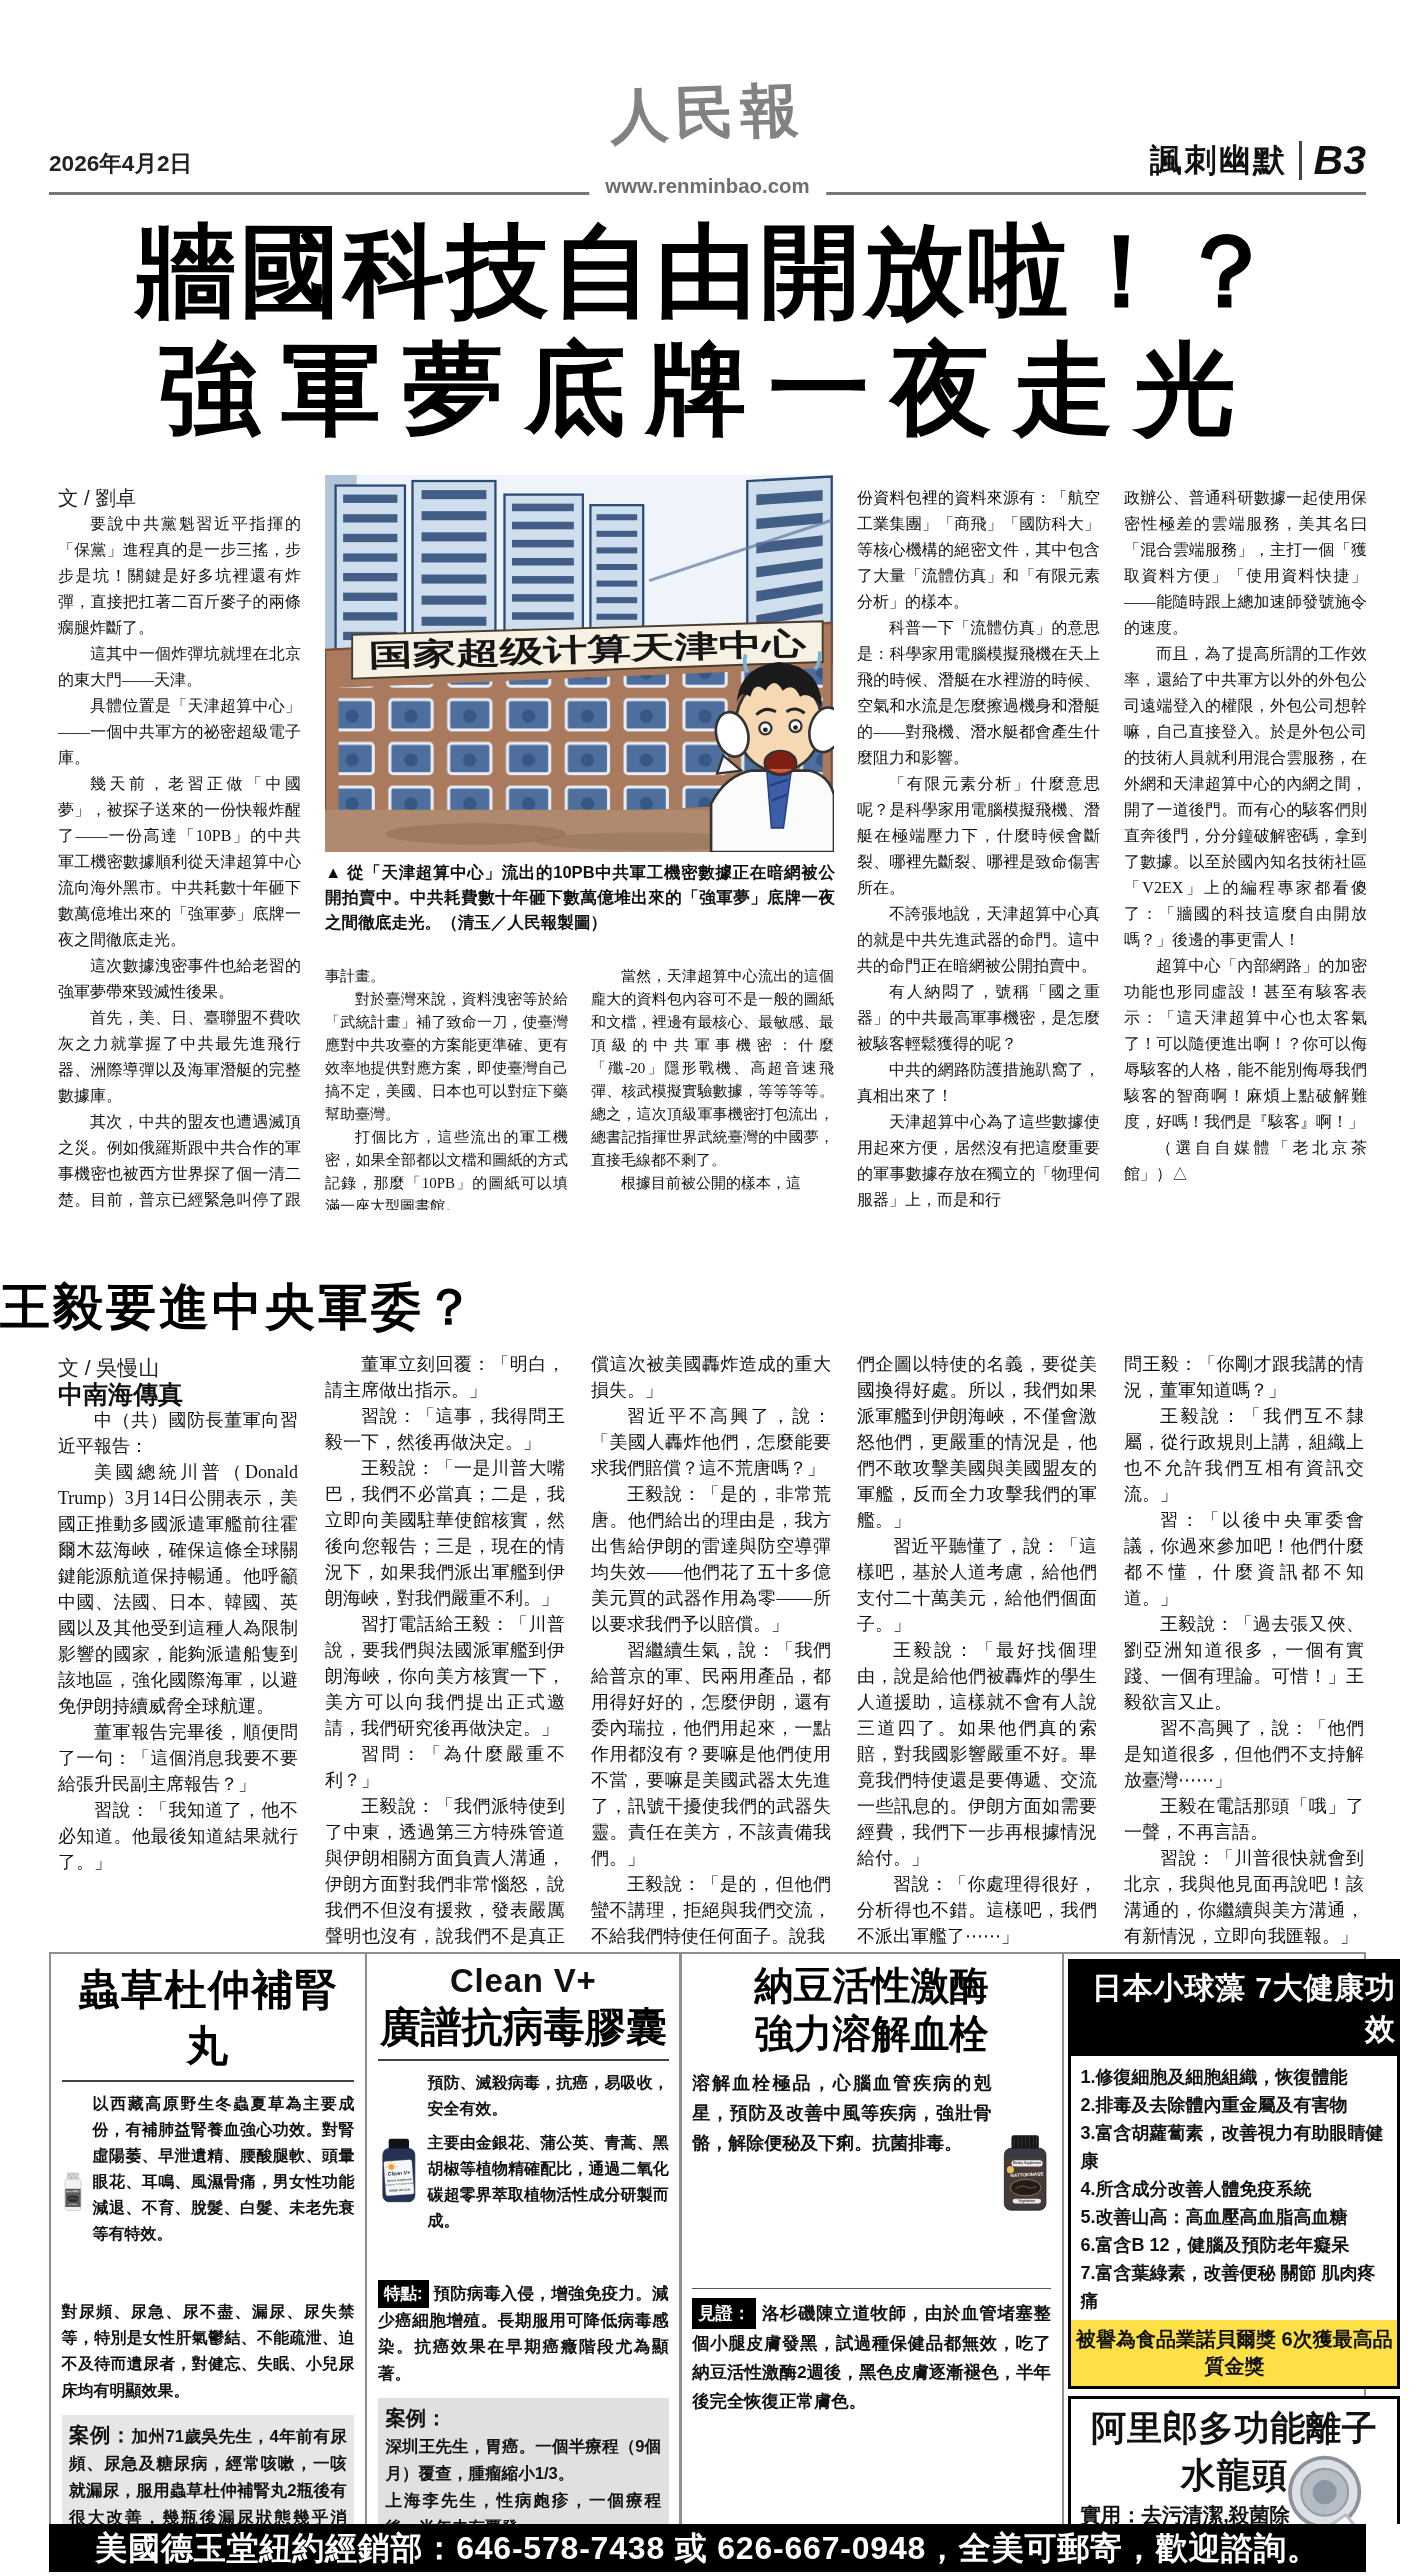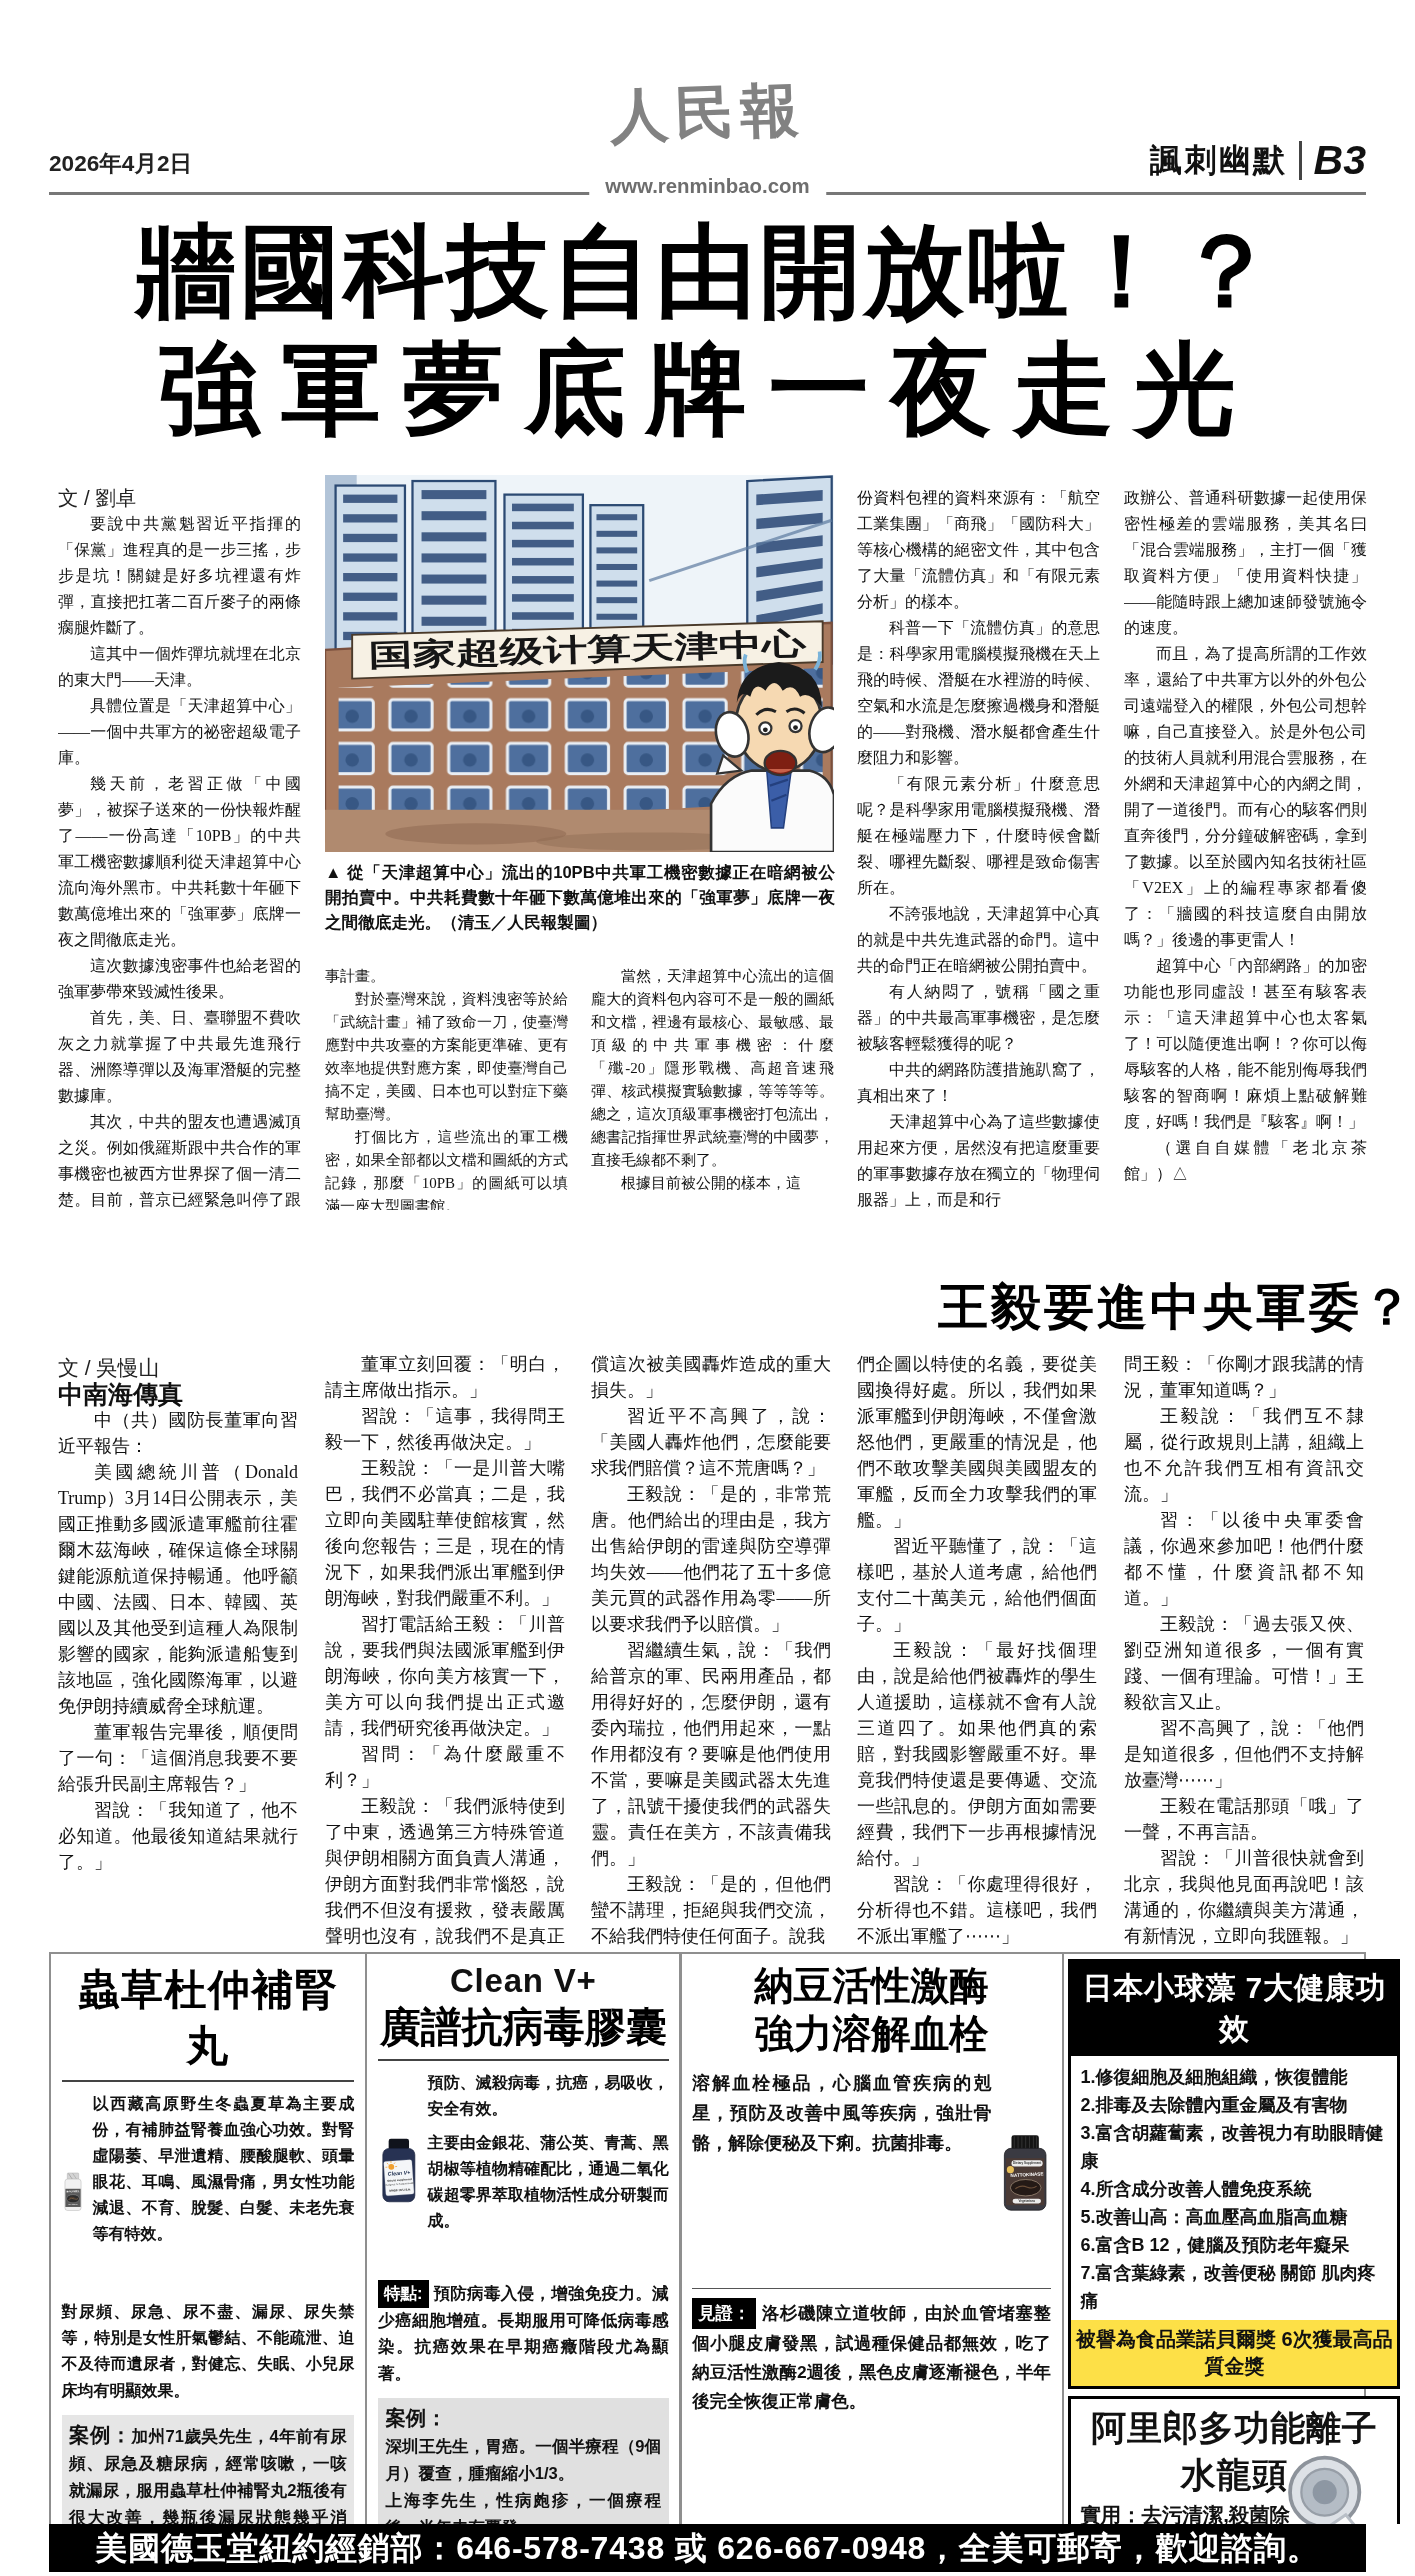--- a/index.html
+++ b/index.html
@@ -35,21 +35,21 @@
   .cont p:first-child{text-indent:0;}
   .a1c1{left:58px;top:485px;height:725px;}
   .a1c2{left:325px;top:965px;height:245px;font-size:15px;line-height:23px;}
   .a1c3{left:591px;top:965px;height:245px;font-size:15px;line-height:23px;}
   .a1c4{left:857px;top:485px;height:725px;}
   .a1c5{left:1124px;top:485px;height:725px;}
   .cartoon{left:325px;top:475px;width:509px;height:377px;}
   .caption{left:325px;top:860px;width:510px;font-family:"Liberation Sans",sans-serif;font-size:16.6px;line-height:25px;font-weight:bold;color:#111;text-align:justify;}
 
   
-  .a2title{left:0;right:0;top:1274px;text-align:right;font-size:50px;font-weight:bold;color:#000;letter-spacing:3px;}
+  .a2title{left:0;right:0;top:1274px;text-align:left;font-size:50px;font-weight:bold;color:#000;letter-spacing:3px;}
   .a2col{width:240px;font-size:18px;line-height:26px;text-align:justify;overflow:hidden;}
   .a2c1{left:58px;top:1355px;height:604px;}
   .a2c2{left:325px;top:1351px;height:604px;}
   .a2c3{left:591px;top:1351px;height:604px;}
   .a2c4{left:857px;top:1351px;height:604px;}
   .a2c5{left:1124px;top:1351px;height:604px;}
   .byline2{font-family:"Liberation Sans",sans-serif;font-size:21px;color:#222;margin:0 0 26px 0;}
   .rubric{font-family:"Liberation Sans",sans-serif;font-size:25px;font-weight:bold;color:#111;margin:0 0 30px 0;}
 
   
@@ -67,21 +67,21 @@
   .ad3-title{font-size:39px;line-height:1.25;}
   .ad-row{display:flex;gap:9px;margin-top:9px;}
   .ad-text{font-size:16px;line-height:26px;font-weight:bold;text-align:justify;}
   .ad-text2{font-size:16px;line-height:26.4px;font-weight:bold;text-align:justify;margin-top:6px;}
   .case-box{background:#e6e6e6;margin-top:10.6px;padding:7.5px 7.5px;font-size:16.6px;line-height:27px;font-weight:bold;text-align:justify;}
   .case-label{font-size:20.4px;font-weight:bold;}
   .inv-label{background:#000;color:#fff;font-weight:bold;padding:0.8px 6px;display:inline-block;}
   .ad2 .feat{margin-top:9px;font-size:16.6px;line-height:26.4px;font-weight:bold;text-align:justify;}
   .ad3 .wit{margin-top:9px;font-size:17.4px;line-height:29px;font-weight:bold;text-align:justify;border-top:1.5px solid #555;padding-top:9px;}
   .box-black{border:3px solid #000;box-sizing:border-box;background:#fff;}
-  .ad4-header{background:#000;color:#fff;font-size:30px;font-weight:bold;text-align:center;padding:6px 1.5px;letter-spacing:0.8px;}
+  .ad4-header{background:#000;color:#fff;font-size:30px;font-weight:bold;text-align:right;padding:6px 1.5px;letter-spacing:0.8px;}
   .ad4-list{padding:7.5px 9px 4.5px 9px;}
   .ad4-list p{margin:0;font-size:18px;line-height:28px;font-weight:bold;text-indent:0;}
   .ad4-award{background:#fde047;font-size:20px;font-weight:bold;text-align:center;padding:6px 1.5px;}
   .ad5{padding:6px 9px;position:relative;}
   .ad5-title{font-size:35px;font-weight:bold;text-align:center;letter-spacing:0.8px;}
   .ad5-bullets p{margin:0;font-size:20.4px;line-height:33px;font-weight:bold;text-indent:0;}
   .shower{position:absolute;right:3px;top:54px;}
 
   .bottom-bar{left:49px;top:2524px;width:1317px;height:48px;background:#000;color:#fff;text-align:center;font-family:"Liberation Sans",sans-serif;font-size:32px;font-weight:bold;line-height:48px;letter-spacing:0.8px;box-sizing:border-box;}
 

